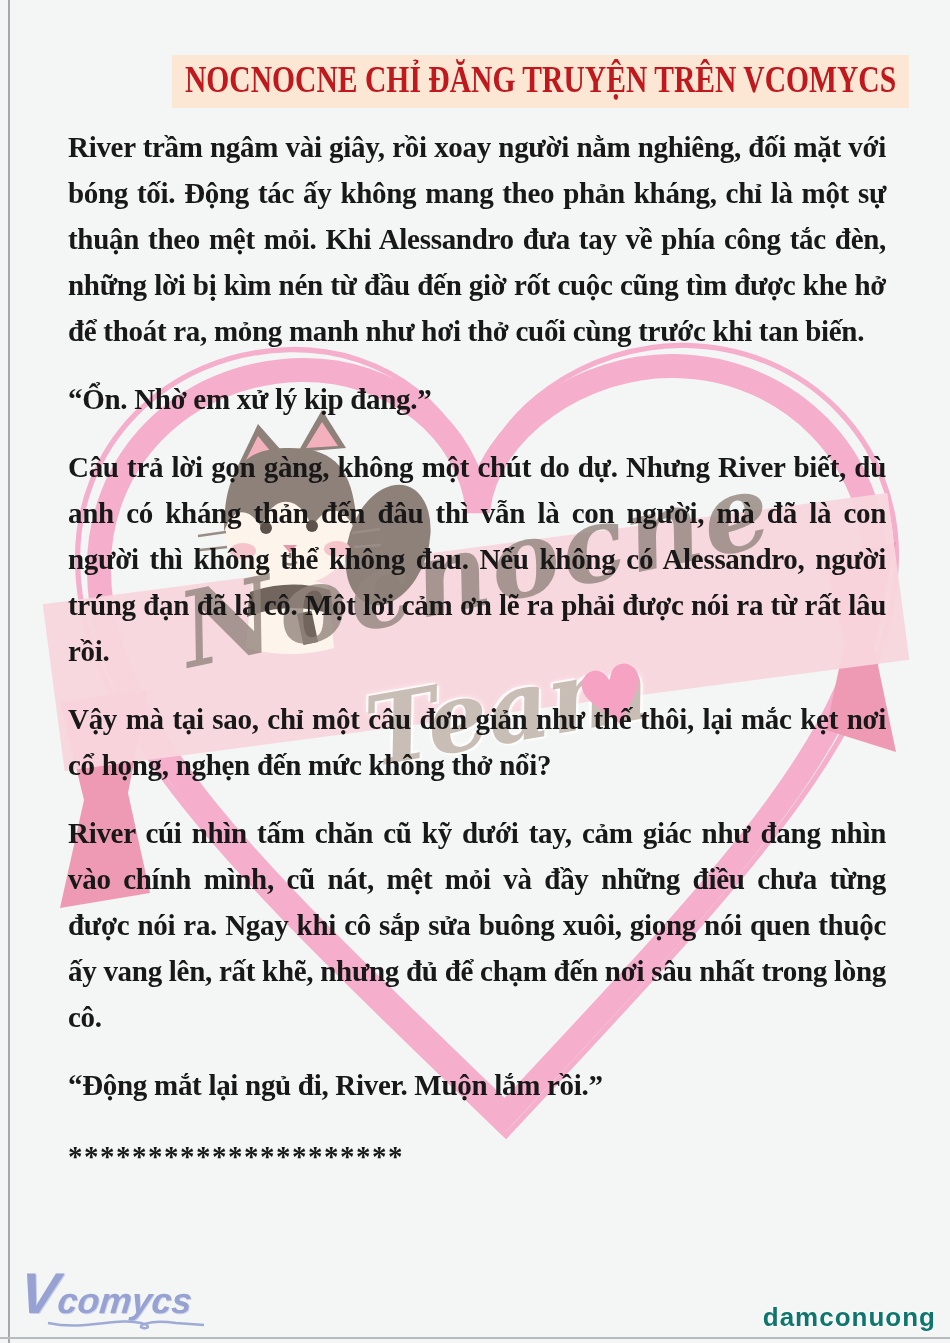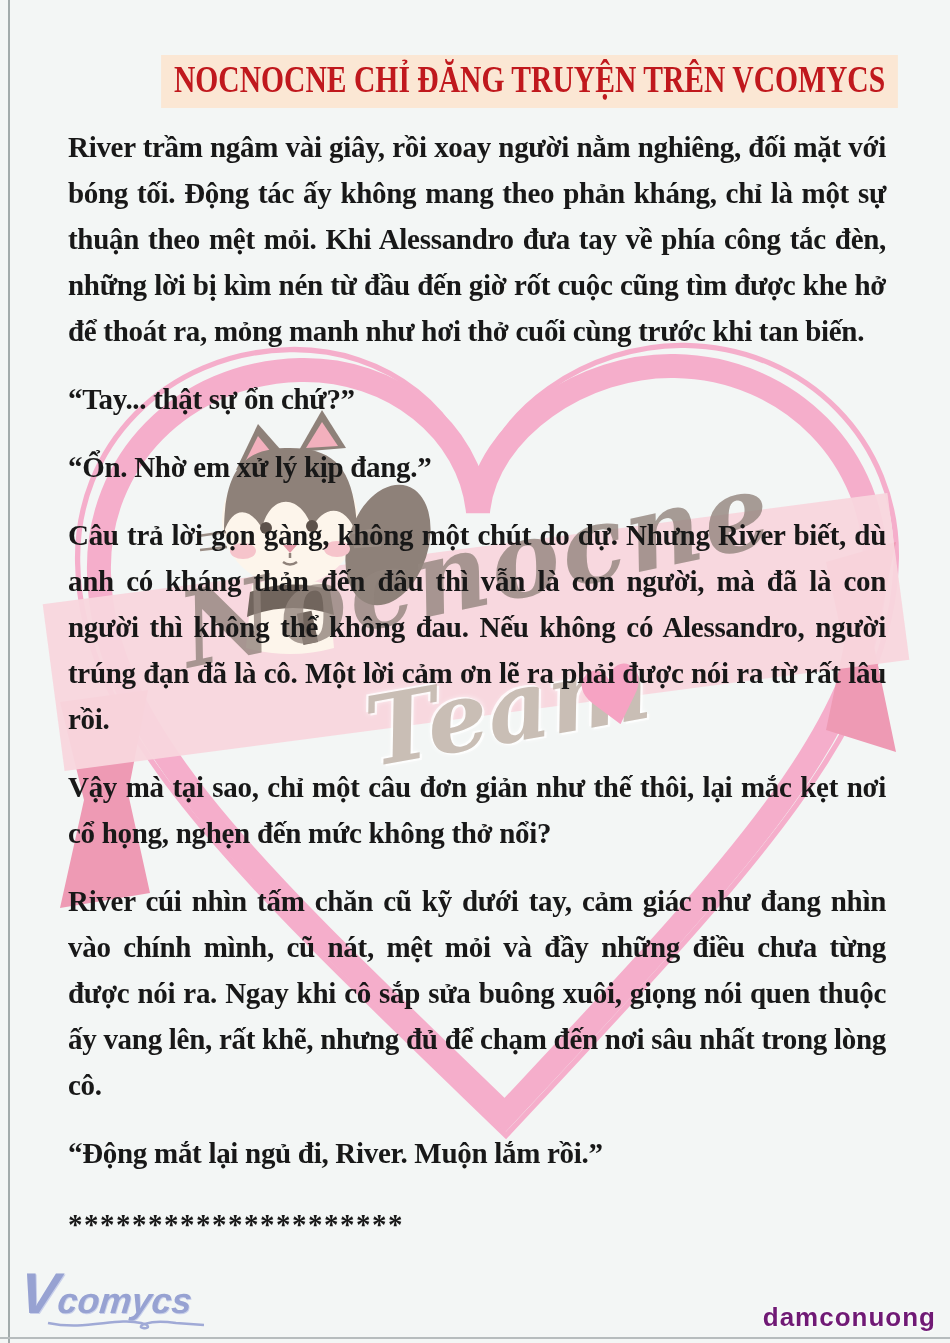--- a/index.html
+++ b/index.html
@@ -18,21 +18,21 @@
   .wm-nocnocne{left:175px;top:508px;font-size:104px;color:rgba(146,133,125,.8);
                transform:rotate(-12deg);letter-spacing:3px;}
   .wm-team{left:365px;top:652px;font-size:96px;color:rgba(191,179,168,.85);
            transform:rotate(-10deg);
            text-shadow:2px 2px 0 rgba(255,255,255,.75),-2px -2px 0 rgba(255,255,255,.75),0 0 6px #fff;}
   .wm-heart{left:578px;top:650px;font-size:80px;font-style:normal;color:#f6a3c3;
             transform:rotate(-14deg);text-shadow:none;}
 
   
   .content{position:absolute;left:68px;right:64px;top:55px;z-index:2;}
-  .banner-wrap{text-align:center;margin:0 1px 16px;}
+  .banner-wrap{text-align:center;margin:0 12px 16px;}
   .banner{
     display:inline-block;background:#fbe7d4;color:#c0181d;
     font-weight:bold;font-size:37px;line-height:1.05;padding:6px 16px 8px;
     white-space:nowrap;transform:scaleX(.8);transform-origin:50% 50%;
   }
   .para{
     font-size:29px;line-height:46px;font-weight:bold;color:#181818;
     text-align:justify;margin:0 0 22px;letter-spacing:-.3px;
   }
   .divider{
@@ -45,21 +45,21 @@
     position:absolute;left:20px;bottom:20px;z-index:3;
     font-family:"Liberation Sans","DejaVu Sans",sans-serif;
     font-style:italic;font-weight:bold;font-size:36px;color:#97a2d2;
     transform:skewX(-6deg);text-shadow:1px 1px 0 #c9d0ea;line-height:1;
   }
   .logo-vcomycs::first-letter{font-size:160%;}
   .logo-flourish{position:absolute;left:46px;bottom:12px;z-index:3;}
   .wm-damconuong{
     position:absolute;right:14px;bottom:10px;z-index:3;
     font-family:"Liberation Sans","DejaVu Sans",sans-serif;
-    font-weight:bold;font-size:26px;color:#701a75;letter-spacing:1px;
+    font-weight:bold;font-size:26px;color:#0f766e;letter-spacing:1px;
     text-shadow:0 0 4px #ffffff,0 0 2px #ffffff;
   }
 </style>
 </head>
 <body>
 
 <div class="page">
 
   <svg class="wm-svg" viewBox="0 0 950 1343" xmlns="http://www.w3.org/2000/svg">
 
@@ -103,21 +103,20 @@
   <div class="wm-text wm-nocnocne">Nocnocne</div>
   <div class="wm-text wm-team">Team</div>
   <div class="wm-text wm-heart">♥</div>
 
   <div class="content">
     <div class="banner-wrap">
       <span class="banner">NOCNOCNE CHỈ ĐĂNG TRUYỆN TRÊN VCOMYCS</span>
     </div>
     <div id="story-text">
         <p class="para">River trầm ngâm vài giây, rồi xoay người nằm nghiêng, đối mặt với bóng tối. Động tác ấy không mang theo phản kháng, chỉ là một sự thuận theo mệt mỏi. Khi Alessandro đưa tay về phía công tắc đèn, những lời bị kìm nén từ đầu đến giờ rốt cuộc cũng tìm được khe hở để thoát ra, mỏng manh như hơi thở cuối cùng trước khi tan biến.</p>
-        <p class="para">“Tay... thật sự ổn chứ?”</p>
         <p class="para">“Ổn. Nhờ em xử lý kịp đang.”</p>
         <p class="para">Câu trả lời gọn gàng, không một chút do dự. Nhưng River biết, dù anh có kháng thản đến đâu thì vẫn là con người, mà đã là con người thì không thể không đau. Nếu không có Alessandro, người trúng đạn đã là cô. Một lời cảm ơn lẽ ra phải được nói ra từ rất lâu rồi.</p>
         <p class="para">Vậy mà tại sao, chỉ một câu đơn giản như thế thôi, lại mắc kẹt nơi cổ họng, nghẹn đến mức không thở nổi?</p>
         <p class="para">River cúi nhìn tấm chăn cũ kỹ dưới tay, cảm giác như đang nhìn vào chính mình, cũ nát, mệt mỏi và đầy những điều chưa từng được nói ra. Ngay khi cô sắp sửa buông xuôi, giọng nói quen thuộc ấy vang lên, rất khẽ, nhưng đủ để chạm đến nơi sâu nhất trong lòng cô.</p>
         <p class="para">“Động mắt lại ngủ đi, River. Muộn lắm rồi.”</p>
       </div>
     <div class="divider">*********************</div>
   </div>
 
   <div class="logo-vcomycs">Vcomycs</div>

